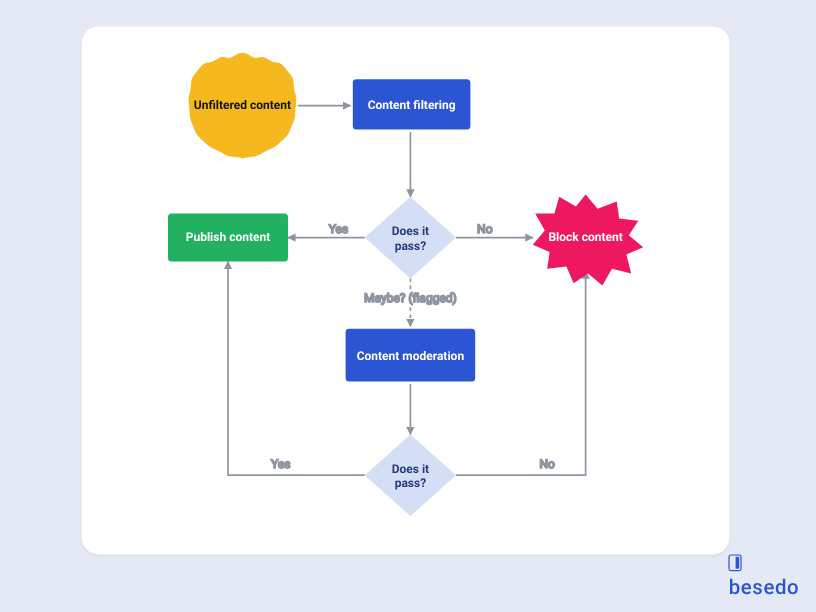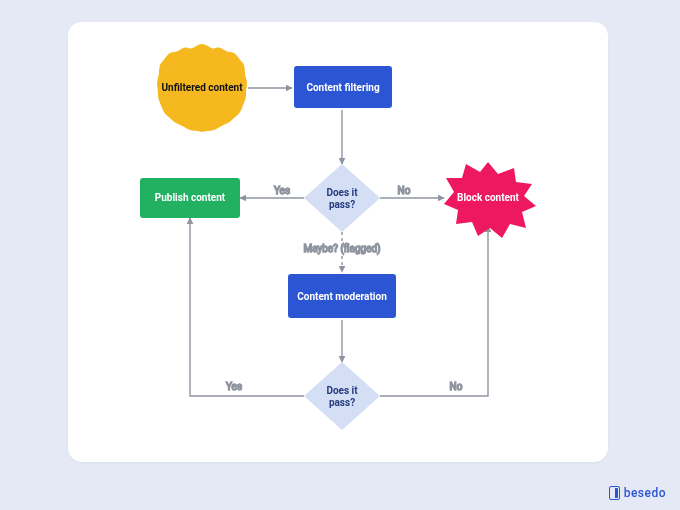--- a/index.html
+++ b/index.html
@@ -28,27 +28,28 @@
   }
   .diagram {
     position: absolute;
     left: 0;
     top: 0;
   }
   .logo {
     position: absolute;
     right: 14px;
     bottom: 10px;
-    font-size: 12px;
+    font-size: 17px;
     letter-spacing: 0.5px;
     color: #2c55d4;
     display: flex;
-    align-items: center;
+    align-items: flex-start;
     gap: 4px;
     font-weight: 500;
+    flex-direction: column;
   }
   .logo-box {
     width: 11px;
     height: 14px;
     border: 1.5px solid #2c55d4;
     border-radius: 2px;
     position: relative;
     box-sizing: border-box;
   }
   .logo-box::after {

